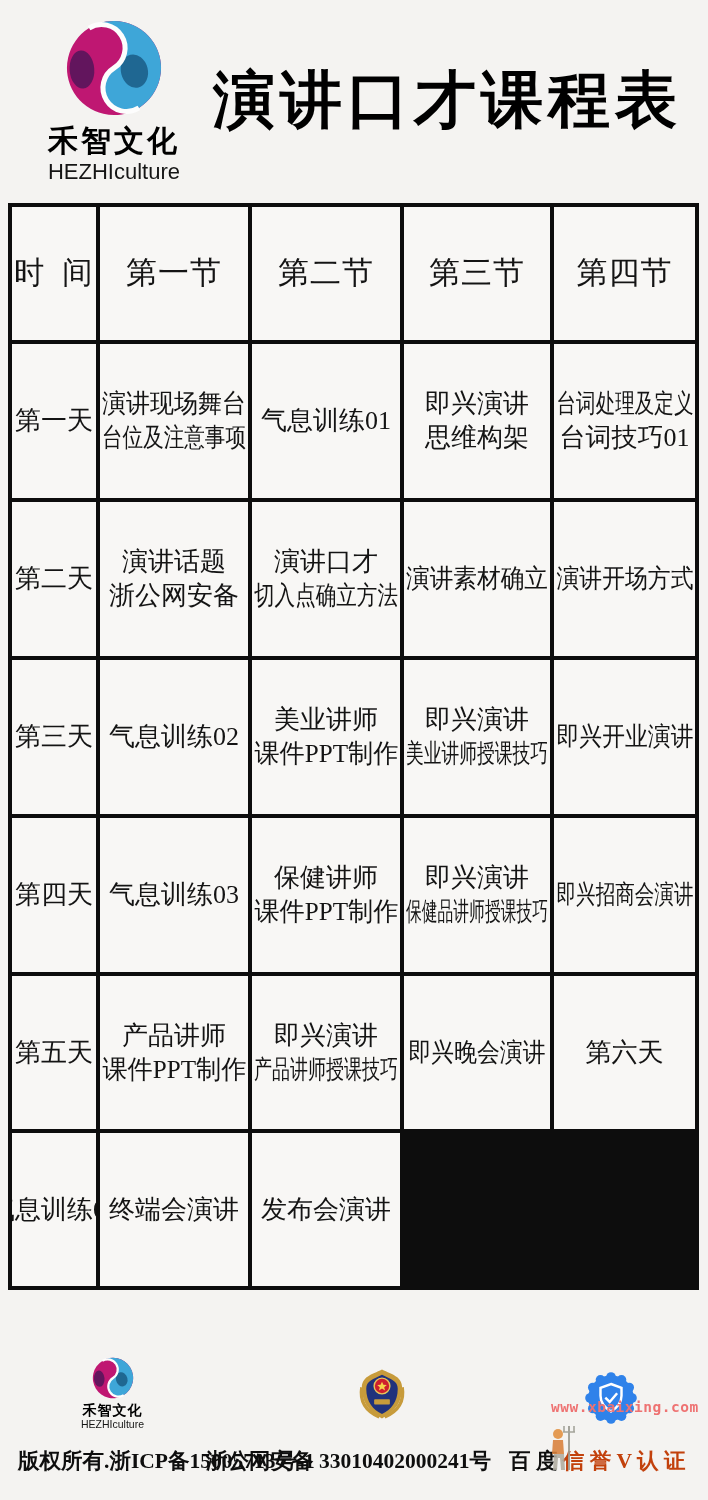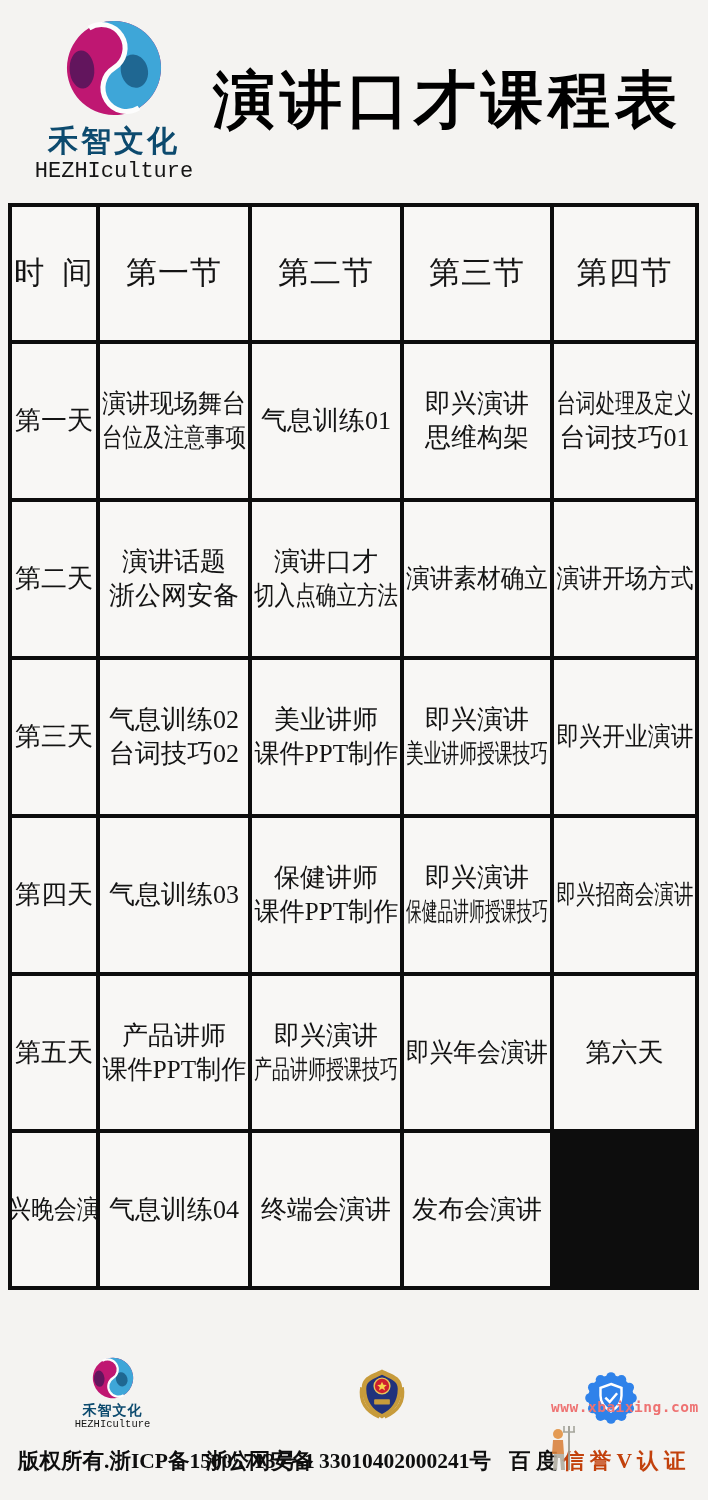--- a/index.html
+++ b/index.html
@@ -3,22 +3,22 @@
 <meta charset="utf-8">
 <style>
   html,body{margin:0;padding:0}
   body{width:708px;height:1500px;position:relative;background:#f4f3f1;
        font-family:"Liberation Serif","DejaVu Serif",serif;color:#111;overflow:hidden}
 
   
   .brand-top{position:absolute;left:28px;top:12px;width:172px;text-align:center}
   .brand-top svg{width:112px;height:112px;display:block;margin:0 auto}
   .brand-cn{font-family:"Liberation Sans","DejaVu Sans",sans-serif;font-weight:700;
-            font-size:30px;letter-spacing:3px;line-height:1.15;color:#0c4a6e}
-  .brand-en{font-family:Liberation Mono, monospace;font-weight:400;
+            font-size:30px;letter-spacing:3px;line-height:1.15;color:#000000}
+  .brand-en{font-family:Liberation Sans, sans-serif;font-weight:400;
             font-size:22px;line-height:1.15;color:#151515}
   .main-title{position:absolute;left:195px;top:45px;width:505px;height:110px;
               display:flex;align-items:center;justify-content:center;
               font-size:62px;font-weight:700;letter-spacing:5px;white-space:nowrap;color:#000}
 
   
   .course-table{position:absolute;left:8px;top:203px;background:#0d0d0d;
                 border:4px solid #0d0d0d;display:grid;
                 grid-template-columns:84px 148px 148px 146px 141px;
                 grid-template-rows:133px 154px 154px 154px 154px 153px 153px;gap:4px}
@@ -120,21 +120,20 @@
   <div class="cell content">
       <span class="cell-line" style="transform: scaleX(0.878205);">演讲开场方式</span>
       <span class="cell-line"></span>
     </div>
 
   <div class="cell day">
       <span class="cell-line">第三天</span>
     </div>
   <div class="cell content">
       <span class="cell-line">气息训练02</span>
-      <span class="cell-line">台词技巧02</span>
     </div>
   <div class="cell content">
       <span class="cell-line">美业讲师</span>
       <span class="cell-line" style="transform: scaleX(0.966443);">课件PPT制作</span>
     </div>
   <div class="cell content">
       <span class="cell-line">即兴演讲</span>
       <span class="cell-line" style="transform: scaleX(0.682692);">美业讲师授课技巧</span>
     </div>
   <div class="cell content">
@@ -167,30 +166,26 @@
     </div>
   <div class="cell content">
       <span class="cell-line">产品讲师</span>
       <span class="cell-line" style="transform: scaleX(0.966443);">课件PPT制作</span>
     </div>
   <div class="cell content">
       <span class="cell-line">即兴演讲</span>
       <span class="cell-line" style="transform: scaleX(0.692308);">产品讲师授课技巧</span>
     </div>
   <div class="cell content">
-      <span class="cell-line" style="transform: scaleX(0.910256);">即兴年会演讲</span>
-      <span class="cell-line"></span>
-    </div>
+      <span class="cell-line" style="transform: scaleX(0.878205);">即兴晚会演讲</span>
+      <span class="cell-line"></span>
+    </div>
+
   <div class="cell day">
       <span class="cell-line">第六天</span>
-    </div>
-
-  <div class="cell content">
-      <span class="cell-line" style="transform: scaleX(0.878205);">即兴晚会演讲</span>
-      <span class="cell-line"></span>
     </div>
   <div class="cell content">
       <span class="cell-line">气息训练04</span>
       <span class="cell-line"></span>
     </div>
   <div class="cell content">
       <span class="cell-line">终端会演讲</span>
       <span class="cell-line"></span>
     </div>
   <div class="cell content">

